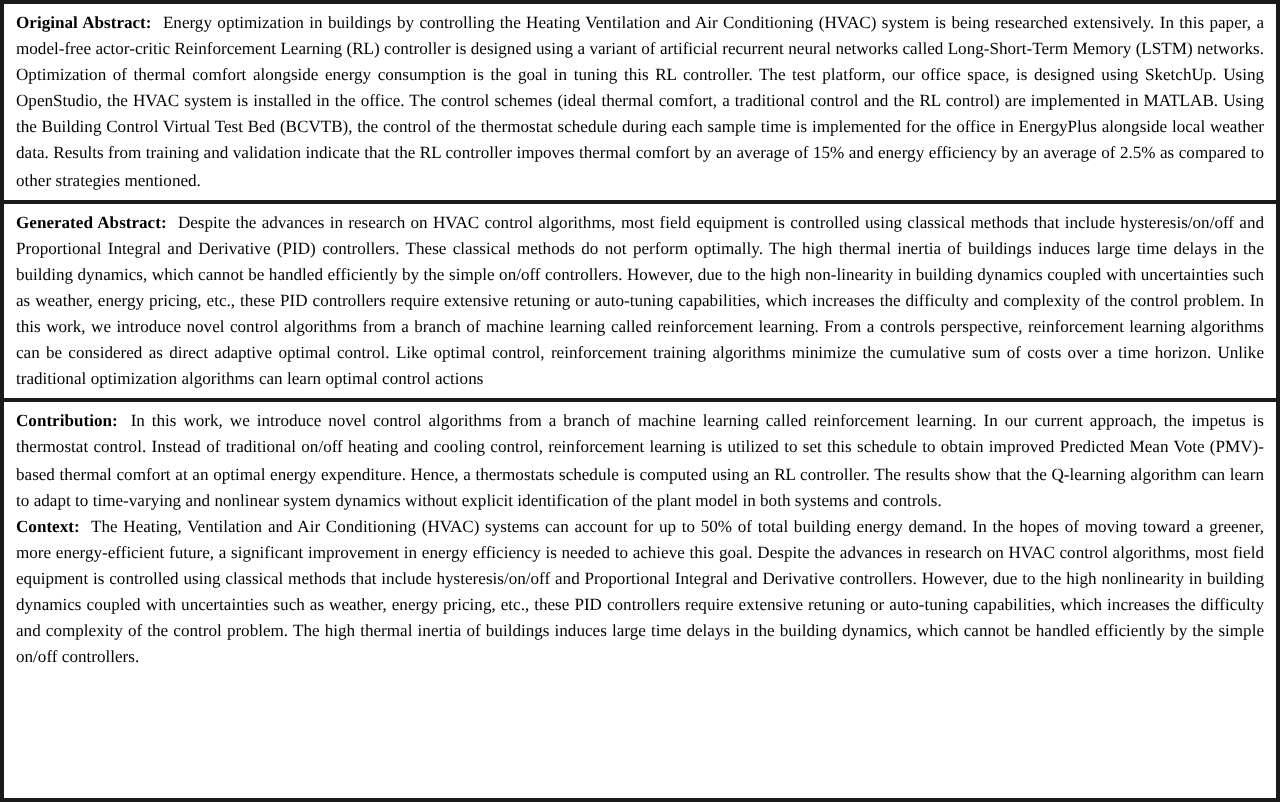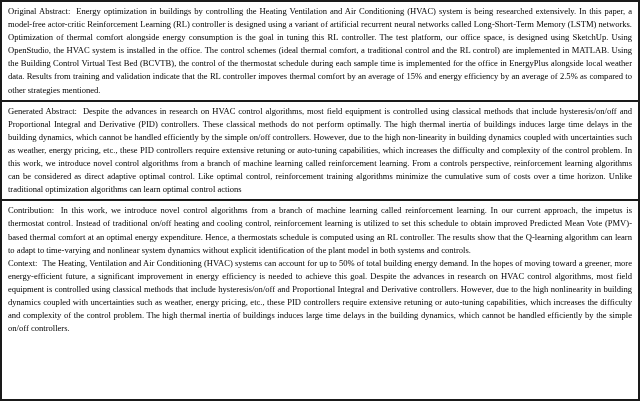--- a/index.html
+++ b/index.html
@@ -89,21 +89,21 @@
     text-justify: inter-word;
     margin: 0;
     hyphens: none;
     word-spacing: 0.05px;
   }
   .para + .para {
     margin-top: 0;
   }
 
   .lead {
-    font-weight: normal;
+    font-weight: bold;
   }
   .lead-gap {
     
     display: inline-block;
     width: 3px;
   }
 </style>
 </head>
 <body>
 

